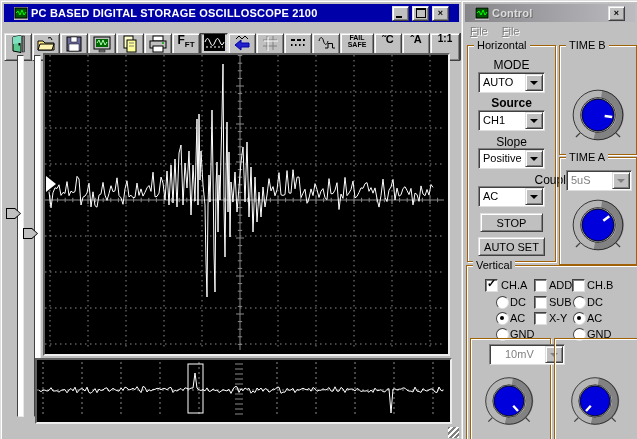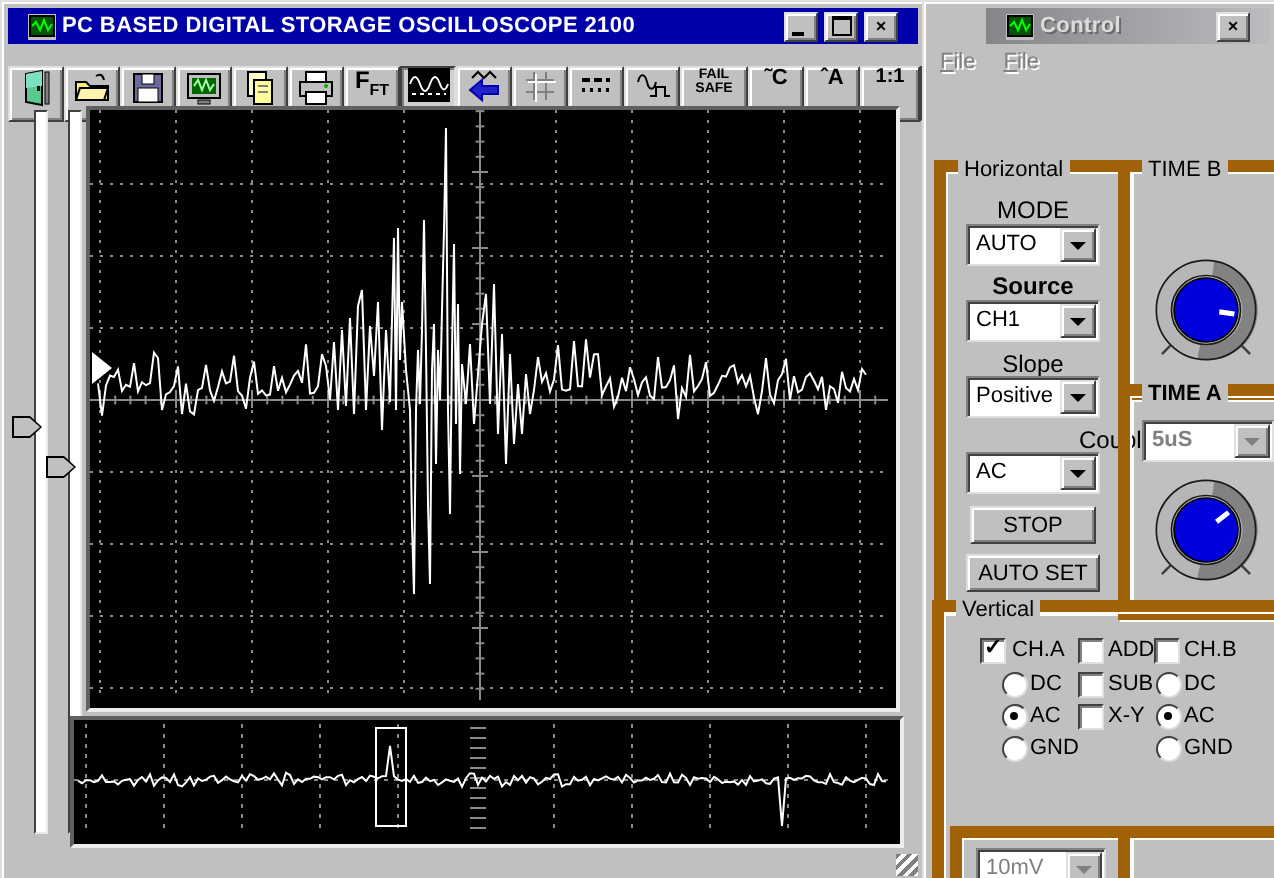--- a/index.html
+++ b/index.html
@@ -10,21 +10,21 @@
     font-size:11px;color:#000;
     user-select:none;
   }
   .win{position:absolute;background:#c0c0c0;
     border:1px solid;border-color:#dfdfdf #404040 #404040 #dfdfdf;
     box-shadow:inset 1px 1px 0 #ffffff, inset -1px -1px 0 #808080;}
   .titlebar{position:absolute;left:3px;right:3px;top:3px;height:18px;
     display:flex;align-items:center;padding:0 10px;gap:3px;}
   .titlebar.active{background:#0000a8;color:#fff;font-weight:bold;font-size:11px;}
   .titlebar.inactive{background:linear-gradient(90deg,#86868a,#bcbcc0);
-    color:#dcdcdc;font-weight:bold;font-size:11px;text-shadow:1px 1px 0 #6a6a6a;margin-left:28px;}
+    color:#dcdcdc;font-weight:bold;font-size:11px;text-shadow:1px 1px 0 #6a6a6a;}
   .title-text{flex:1;white-space:nowrap;overflow:hidden;letter-spacing:.2px;}
   .tb-btn{width:15px;height:13px;background:#c0c0c0;
     border:1px solid;border-color:#dfdfdf #404040 #404040 #dfdfdf;
     box-shadow:inset 1px 1px 0 #fff,inset -1px -1px 0 #808080;
     display:flex;align-items:center;justify-content:center;position:relative;
     color:#000;font-weight:bold;font-size:9px;line-height:9px;text-shadow:none;}
   .glyph-min{position:absolute;left:3px;bottom:2px;width:6px;height:2px;background:#000;}
   .glyph-max{width:8px;height:7px;border:1px solid #000;border-top-width:2px;}
   .raised{background:#c0c0c0;border:1px solid;border-color:#dfdfdf #404040 #404040 #dfdfdf;
     box-shadow:inset 1px 1px 0 #fff,inset -1px -1px 0 #808080;}
@@ -52,22 +52,22 @@
     clip-path:polygon(0 0,60% 0,100% 50%,60% 100%,0 100%);}
   .slider-thumb .inner{position:absolute;inset:1px;background:#c0c0c0;
     clip-path:polygon(0 0,60% 0,100% 50%,60% 100%,0 100%);}
   .grip{position:absolute;width:11px;height:11px;
     background:repeating-linear-gradient(135deg,#808080 0 2px,#ffffff 2px 4px);}
   
   .menubar{position:absolute;left:4px;top:22px;right:4px;height:16px;display:flex;gap:14px;
     align-items:center;padding-left:4px;}
   .menu-item{display:inline-block;color:#808080;text-shadow:1px 1px 0 #fff;font-size:11px;}
   .menu-item::first-letter{text-decoration:underline;}
-  .grp{position:absolute;border:6px solid #a16207;
-    box-shadow:1px 1px 0 #fff, inset 1px 1px 0 #fff;margin-top:35px;}
+  .grp{position:absolute;border:1px solid #a16207;
+    box-shadow:1px 1px 0 #fff, inset 1px 1px 0 #fff;}
   .grp-label{position:absolute;top:-7px;left:6px;background:#c0c0c0;padding:0 3px;
     font-size:11px;line-height:13px;white-space:nowrap;}
   .ctl-label{position:absolute;width:100%;text-align:center;font-size:12px;}
   .combo{position:absolute;height:19px;background:#fff;display:flex;
     border:1px solid;border-color:#808080 #dfdfdf #dfdfdf #808080;
     box-shadow:inset 1px 1px 0 #404040,inset -1px -1px 0 #fff;}
   .combo .val{flex:1;padding:3px 0 0 4px;font-size:11px;white-space:nowrap;overflow:hidden;}
   .combo .drop{width:16px;margin:1px;background:#c0c0c0;
     border:1px solid;border-color:#dfdfdf #404040 #404040 #dfdfdf;
     box-shadow:inset 1px 1px 0 #fff,inset -1px -1px 0 #808080;
@@ -449,21 +449,21 @@
           <path d="M 42.3,13.4 A 25 25 0 1 1 33.7,62.6" fill="none" stroke="#828282" stroke-width="9"></path>
           <circle cx="38" cy="38" r="29.5" fill="none" stroke="#1a1a1a"></circle>
           <circle cx="38" cy="38" r="20.5" fill="none" stroke="#1a1a1a"></circle>
           <circle cx="38" cy="38" r="19" fill="#0000dd" stroke="#000"></circle>
           <line x1="45.92214454993256" y1="39.113384807680525" x2="54.83455716860669" y2="40.365942716321115" stroke="#fff" stroke-width="3"></line>
           <line x1="59.2" y1="59.2" x2="64.2" y2="64.2" stroke="#404040" stroke-width="1.5"></line>
           <line x1="16.8" y1="59.2" x2="11.8" y2="64.2" stroke="#404040" stroke-width="1.5"></line>
         </svg></div>
   </div>
 
-  <div class="grp" style="left:97px;top:156px;width:76px;height:106px;font-weight:bold;">
+  <div class="grp" style="left:97px;top:156px;width:76px;height:106px;">
     <span class="grp-label">TIME A</span>
     <div class="combo disabled" style="left:6px;top:12px;width:64px;">
       <span class="val">5uS</span>
       <span class="drop">
           <span class="arr"></span>
         </span>
     </div>
     <div class="knob" style="left:6px;top:35px;"><svg width="64" height="64" viewBox="0 0 76 76">
           <circle cx="38" cy="38" r="25" fill="none" stroke="#b6b6b6" stroke-width="9"></circle>
           <path d="M 42.3,13.4 A 25 25 0 1 1 33.7,62.6" fill="none" stroke="#828282" stroke-width="9"></path>
@@ -499,21 +499,21 @@
     <span class="small-label" style="left:82px;top:46px;">X-Y</span>
     <span class="radio on" style="left:106px;top:46px;"></span>
     <span class="small-label" style="left:120px;top:46px;">AC</span>
 
     <span class="radio" style="left:29px;top:62px;"></span>
     <span class="small-label" style="left:43px;top:62px;">GND</span>
     <span class="radio" style="left:106px;top:62px;"></span>
     <span class="small-label" style="left:120px;top:62px;">GND</span>
 
     <div class="grp" style="left:3px;top:72px;width:79px;height:100px;">
-      <div class="combo disabled" style="left:7px;top:5px;width:63px;">
+      <div class="combo disabled" style="left:18px;top:5px;width:63px;padding-left:11px;">
         <span class="val">10mV</span>
         <span class="drop">
             <span class="arr"></span>
           </span>
       </div>
       <div class="knob" style="left:8px;top:32px;"><svg width="60" height="60" viewBox="0 0 76 76">
             <circle cx="38" cy="38" r="25" fill="none" stroke="#b6b6b6" stroke-width="9"></circle>
             <path d="M 42.3,13.4 A 25 25 0 1 1 33.7,62.6" fill="none" stroke="#828282" stroke-width="9"></path>
             <circle cx="38" cy="38" r="29.5" fill="none" stroke="#1a1a1a"></circle>
             <circle cx="38" cy="38" r="20.5" fill="none" stroke="#1a1a1a"></circle>

